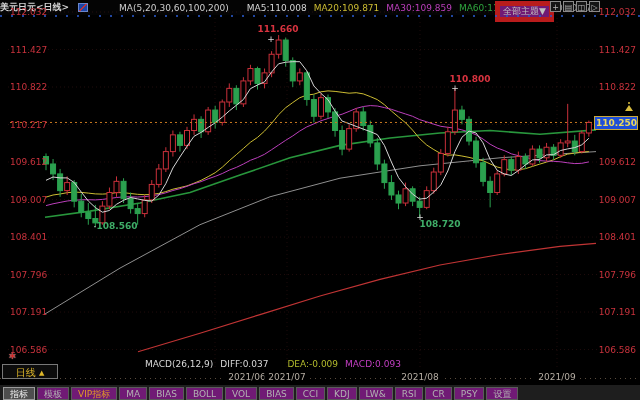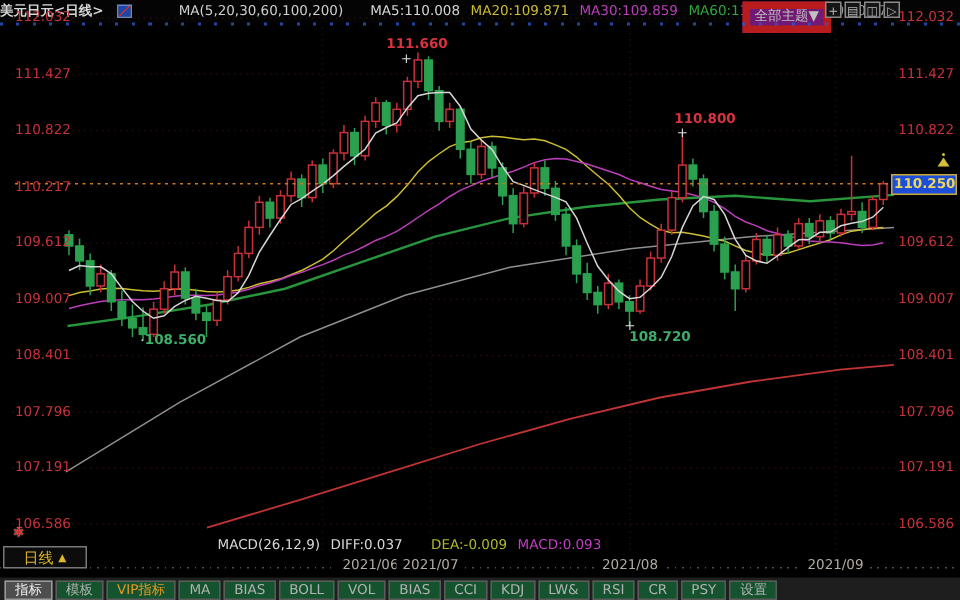--- a/index.html
+++ b/index.html
@@ -43,21 +43,21 @@
   
   #flower{position:absolute;left:9px;top:350px;color:#d02828;font-size:13px;font-weight:bold;z-index:5;
     text-shadow:0 0 1px #fff;}
   #period-btn{position:absolute;left:2px;top:364px;width:56px;height:15px;border:1px solid #787878;
     background:#0c0c0c;color:#e0b82a;font-size:10px;line-height:15px;text-align:center;z-index:5;
     box-sizing:border-box;cursor:default;}
   #period-btn .arr{font-size:7px;vertical-align:1px;}
   
   #tab-bar{position:absolute;left:0;top:385px;width:640px;height:15px;background:#1e1e1e;
     display:flex;align-items:flex-end;gap:2px;padding-left:3px;box-sizing:border-box;z-index:6;}
-  .tab{height:13px;line-height:12px;padding:0 6px;border:1px solid #5a5a5a;background:#14532d;
+  .tab{height:13px;line-height:12px;padding:0 6px;border:1px solid #5a5a5a;background:#701a75;
     color:#b2b2b2;font-size:9px;cursor:default;box-sizing:border-box;}
   .tab.selected{background:#4e4e4e;color:#f0f0f0;border-color:#9a9a9a;}
   .tab.accent{color:#e09a28;}
 </style>
 </head>
 <body>
 
 <div id="app">
 
   <div id="header">

